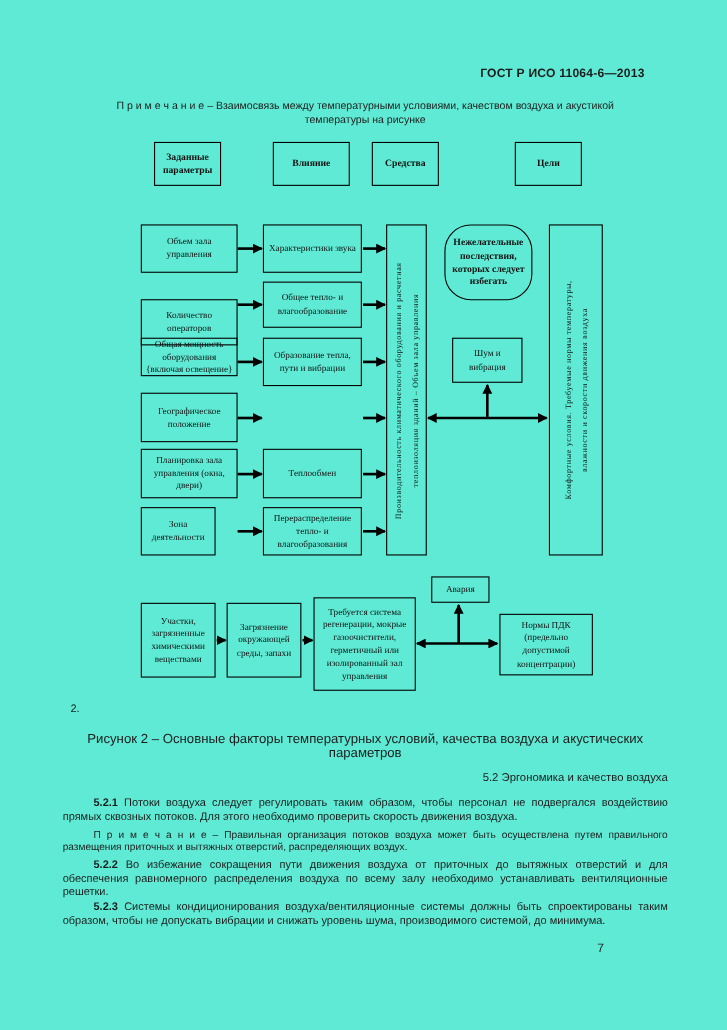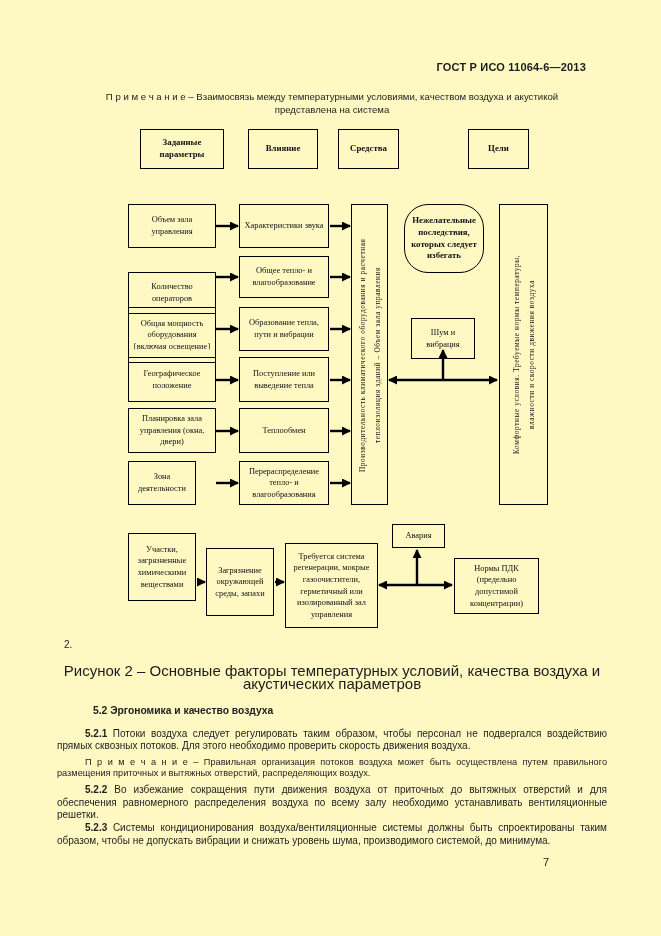--- a/index.html
+++ b/index.html
@@ -1,86 +1,85 @@
 <!DOCTYPE html>
 <html><head>
 <meta charset="utf-8">
 <style>
   html,body{margin:0;padding:0;}
-  .page{position:relative;width:661px;height:936px;background:#fef9c3;overflow:hidden;
+  .page{position:relative;width:661px;height:936px;background:#5eead4;overflow:hidden;
         font-family:"Liberation Sans",sans-serif;color:#1c1c1c;}
   .gost-header{position:absolute;left:0;top:61px;width:586px;text-align:right;
         font-size:11px;font-weight:bold;letter-spacing:0.2px;}
   .top-note{position:absolute;left:57px;top:90px;width:550px;text-align:center;
         font-size:9.6px;line-height:13px;}
   .top-note span{display:block;}
   
   .bx{position:absolute;border:1px solid #000;box-sizing:border-box;display:flex;
       align-items:center;justify-content:center;text-align:center;
       font-family:"Liberation Serif",serif;font-size:8.4px;line-height:11.6px;
       padding:1px 3px;color:#111;}
   .hdr{font-weight:bold;font-size:8.8px;}
   .bold{font-weight:bold;border-radius:24px;}
   .vtext{display:inline-block;writing-mode:vertical-rl;transform:rotate(180deg);
       font-size:7.3px;letter-spacing:0.6px;line-height:15px;text-align:center;}
   .connectors{position:absolute;left:0;top:0;pointer-events:none;}
   
   .text-area{position:absolute;left:57px;top:639px;width:550px;font-size:10px;
       line-height:12.4px;text-align:justify;}
   .stray{text-align:left;margin:0 0 0 7px;}
-  .caption{text-align:center;margin-top:14px;font-size:15px;}
-  .h52{margin-top:5px;margin-left:36px;font-weight:bold;text-align:left;font-size:10.3px;}
+  .caption{text-align:center;margin-top:14px;font-size:12px;}
+  .h52{margin-top:5px;margin-left:36px;font-weight:normal;text-align:right;font-size:10.3px;}
   .para{text-indent:28px;margin:1px 0 0 0;}
   .note-para{font-size:9.2px;line-height:11.7px;text-indent:28px;margin:4px 0;}
   .page-num{position:absolute;left:543px;top:856px;font-size:11px;}
 </style>
 </head>
 <body>
 
 <div class="page">
 
   <div class="gost-header">ГОСТ Р ИСО 11064-6—2013</div>
 
   <div class="top-note">
     <span>П р и м е ч а н и е  – Взаимосвязь между температурными условиями, качеством воздуха и акустикой</span>
-    <span>представлена на система</span>
+    <span>температуры на рисунке</span>
   </div>
 
-  <div class="bx hdr" style="left:140px;top:129px;width:84px;height:40px">Заданные параметры</div>
+  <div class="bx hdr" style="left:140px;top:129px;width:61px;height:40px">Заданные параметры</div>
   <div class="bx hdr" style="left:248px;top:129px;width:70px;height:40px">Влияние</div>
   <div class="bx hdr" style="left:338px;top:129px;width:61px;height:40px">Средства</div>
   <div class="bx hdr" style="left:468px;top:129px;width:61px;height:40px">Цели</div>
 
   <div class="bx" style="left:128px;top:204px;width:88px;height:44px">Объем зала управления</div>
   <div class="bx" style="left:128px;top:272px;width:88px;height:42px">Количество операторов</div>
-  <div class="bx" style="left:128px;top:307px;width:88px;height:56px">Общая мощность оборудования {включая освещение}</div>
+  <div class="bx" style="left:128px;top:307px;width:88px;height:35px">Общая мощность оборудования {включая освещение}</div>
   <div class="bx" style="left:128px;top:357px;width:88px;height:45px">Географическое положение</div>
   <div class="bx" style="left:128px;top:408px;width:88px;height:45px">Планировка зала управления (окна, двери)</div>
   <div class="bx" style="left:128px;top:461px;width:68px;height:44px">Зона деятельности</div>
 
   <div class="bx" style="left:239px;top:256px;width:90px;height:42px">Общее тепло- и влагообразование</div>
   <div class="bx" style="left:239px;top:204px;width:90px;height:44px">Характеристики звука</div>
   <div class="bx" style="left:239px;top:307px;width:90px;height:44px">Образование тепла, пути и вибрации</div>
-  <div class="bx" style="left:239px;top:357px;width:90px;height:45px">Поступление или выведение тепла</div>
   <div class="bx" style="left:239px;top:408px;width:90px;height:45px">Теплообмен</div>
   <div class="bx" style="left:239px;top:461px;width:90px;height:44px">Перераспределение тепло- и влагообразования</div>
 
   <div class="bx" style="left:351px;top:204px;width:37px;height:301px">
     <span class="vtext" style="max-height:272px">Производительность климатического оборудования и расчетная теплоизоляция зданий – Объем зала управления</span>
   </div>
 
   <div class="bx bold" style="left:404px;top:204px;width:80px;height:69px;font-size:8.8px">Нежелательные последствия, которых следует избегать</div>
 
-  <div class="bx" style="left:411px;top:318px;width:64px;height:41px">Шум и вибрация</div>
+  <div class="bx" style="left:411px;top:307px;width:64px;height:41px">Шум и вибрация</div>
 
   <div class="bx" style="left:499px;top:204px;width:49px;height:301px">
     <span class="vtext" style="max-height:225px">Комфортные условия. Требуемые нормы температуры, влажности и скорости движения воздуха</span>
   </div>
 
-  <div class="bx" style="left:128px;top:533px;width:68px;height:68px">Участки, загрязненные химическими веществами</div>
+  <div class="bx" style="left:128px;top:548px;width:68px;height:68px">Участки, загрязненные химическими веществами</div>
   <div class="bx" style="left:206px;top:548px;width:68px;height:68px">Загрязнение окружающей среды, запахи</div>
   <div class="bx" style="left:285px;top:543px;width:93px;height:85px">Требуется система регенерации, мокрые газоочистители, герметичный или изолированный зал управления</div>
   <div class="bx" style="left:392px;top:524px;width:53px;height:24px">Авария</div>
   <div class="bx" style="left:454px;top:558px;width:85px;height:56px">Нормы ПДК (предельно допустимой концентрации)</div>
 
   <svg class="connectors" width="661" height="936" viewBox="0 0 661 936">
     <defs>
       <marker id="ah" markerUnits="userSpaceOnUse" markerWidth="9" markerHeight="9" refX="8" refY="4.5" orient="auto-start-reverse">
         <path d="M0,0 L9,4.5 L0,9 Z" fill="#000"></path>
       </marker>

